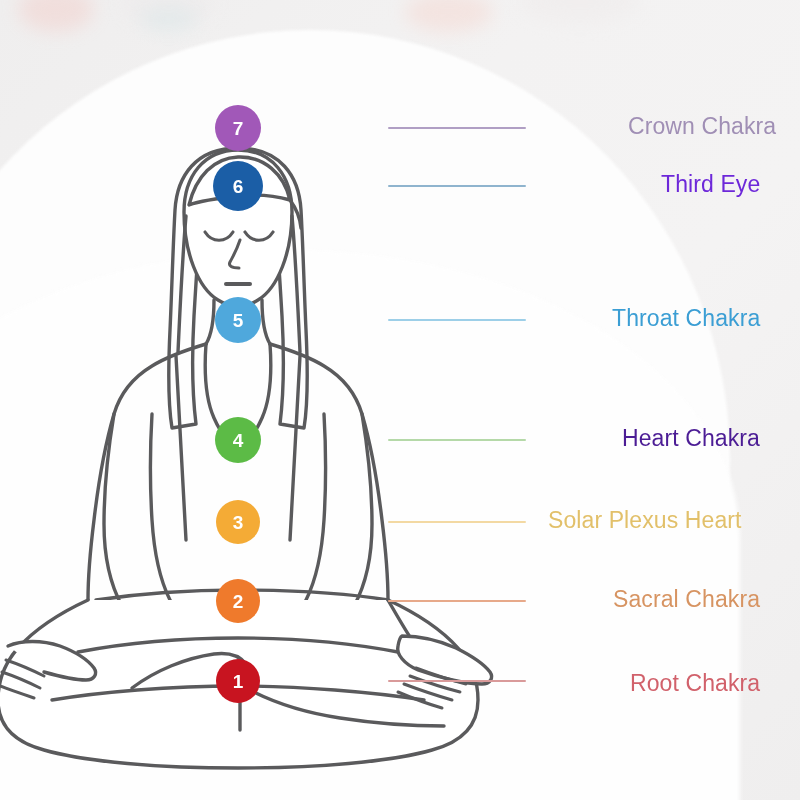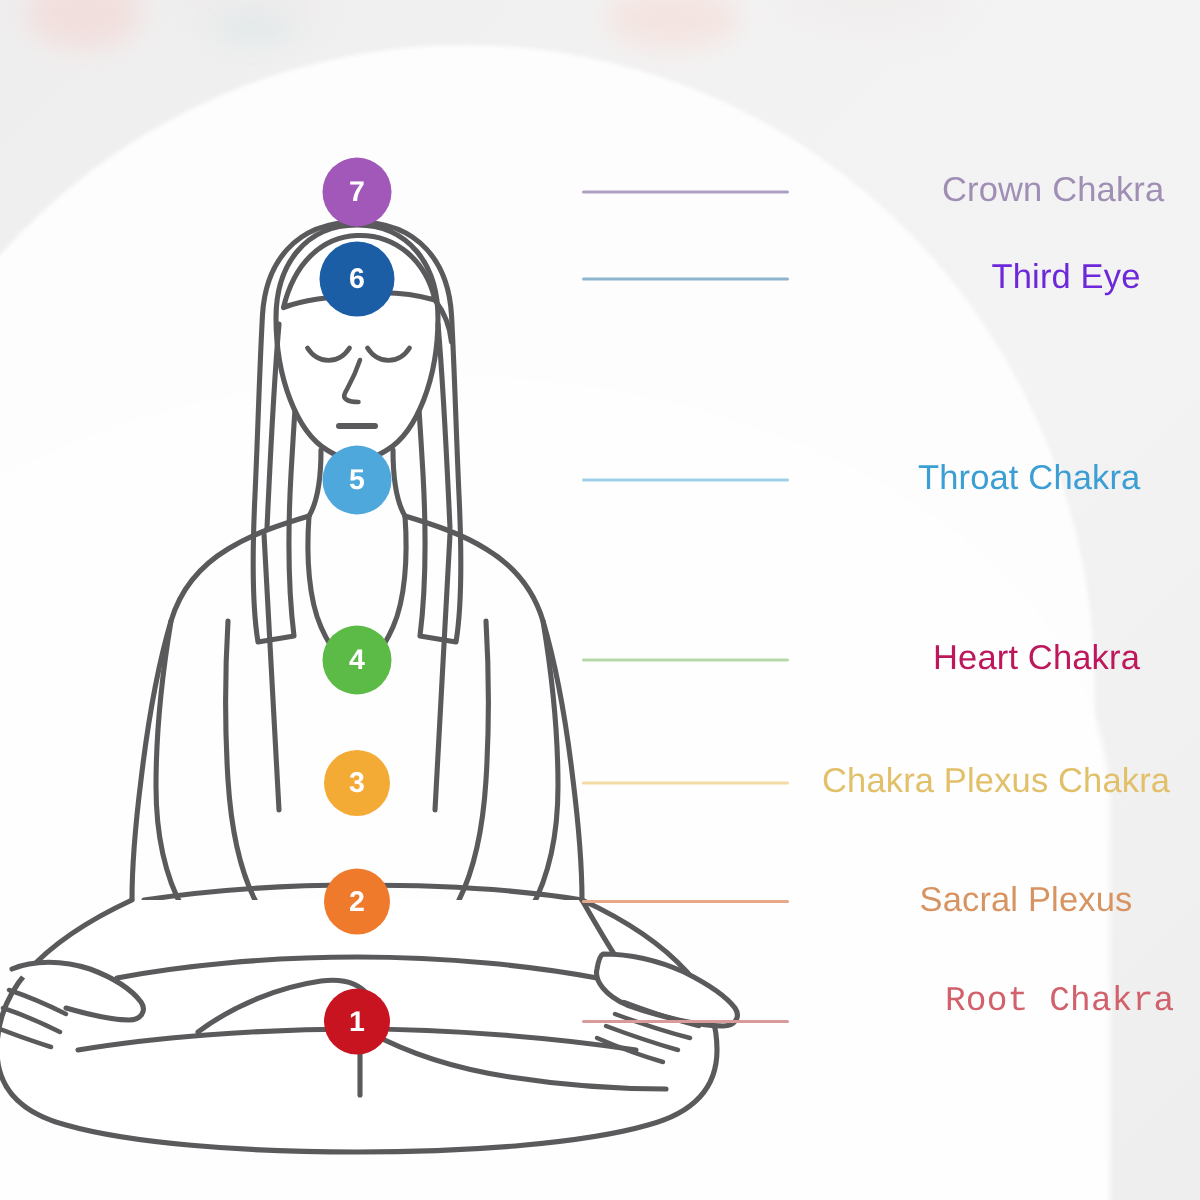--- a/index.html
+++ b/index.html
@@ -288,24 +288,24 @@
         <div class="connector" style="top: 319px; background: rgb(157, 207, 232);"></div>
         <div class="connector" style="top: 439px; background: rgb(181, 217, 168);"></div>
         <div class="connector" style="top: 521px; background: rgb(243, 217, 163);"></div>
         <div class="connector" style="top: 600px; background: rgb(231, 169, 138);"></div>
         <div class="connector" style="top: 680px; background: rgb(217, 154, 154);"></div>
       </div>
     <div id="labels-host">
         <div class="label" style="top: 113px; color: rgb(160, 143, 181); left: 628px;">Crown Chakra</div>
         <div class="label" style="top: 171px; color: #6d28d9; left: 661px;">Third Eye</div>
         <div class="label" style="top: 305px; color: rgb(59, 158, 212); left: 612px; text-align: center;">Throat Chakra</div>
-        <div class="label" style="top: 425px; color: #be185d; left: 622px;">Heart Chakra</div>
-        <div class="label" style="top: 507px; color: rgb(226, 192, 106); left: 548px;">Chakra Plexus Chakra</div>
-        <div class="label" style="top: 586px; color: rgb(215, 148, 98); left: 613px;">Sacral Plexus</div>
-        <div class="label" style="top: 654px; color: rgb(209, 97, 107); left: 630px; font-family: Liberation Mono, monospace;">Root Chakra</div>
+        <div class="label" style="top: 425px; color: #4c1d95; left: 622px;">Heart Chakra</div>
+        <div class="label" style="top: 507px; color: rgb(226, 192, 106); left: 548px;">Solar Plexus Heart</div>
+        <div class="label" style="top: 586px; color: rgb(215, 148, 98); left: 613px;">Sacral Chakra</div>
+        <div class="label" style="top: 670px; color: rgb(209, 97, 107); left: 630px;">Root Chakra</div>
       </div>
   </div>
   <div id="discs-host">
       <div class="disc" style="width: 46px; height: 46px; left: 215px; top: 105px; background: rgb(161, 88, 184);">7</div>
       <div class="disc" style="width: 50px; height: 50px; left: 213px; top: 161px; background: rgb(27, 94, 166);">6</div>
       <div class="disc" style="width: 46px; height: 46px; left: 215px; top: 297px; background: rgb(79, 168, 220);">5</div>
       <div class="disc" style="width: 46px; height: 46px; left: 215px; top: 417px; background: rgb(92, 187, 70);">4</div>
       <div class="disc" style="width: 44px; height: 44px; left: 216px; top: 500px; background: rgb(244, 171, 54);">3</div>
       <div class="disc" style="width: 44px; height: 44px; left: 216px; top: 579px; background: rgb(239, 122, 44);">2</div>
       <div class="disc" style="width: 44px; height: 44px; left: 216px; top: 659px; background: rgb(200, 20, 32);">1</div>

